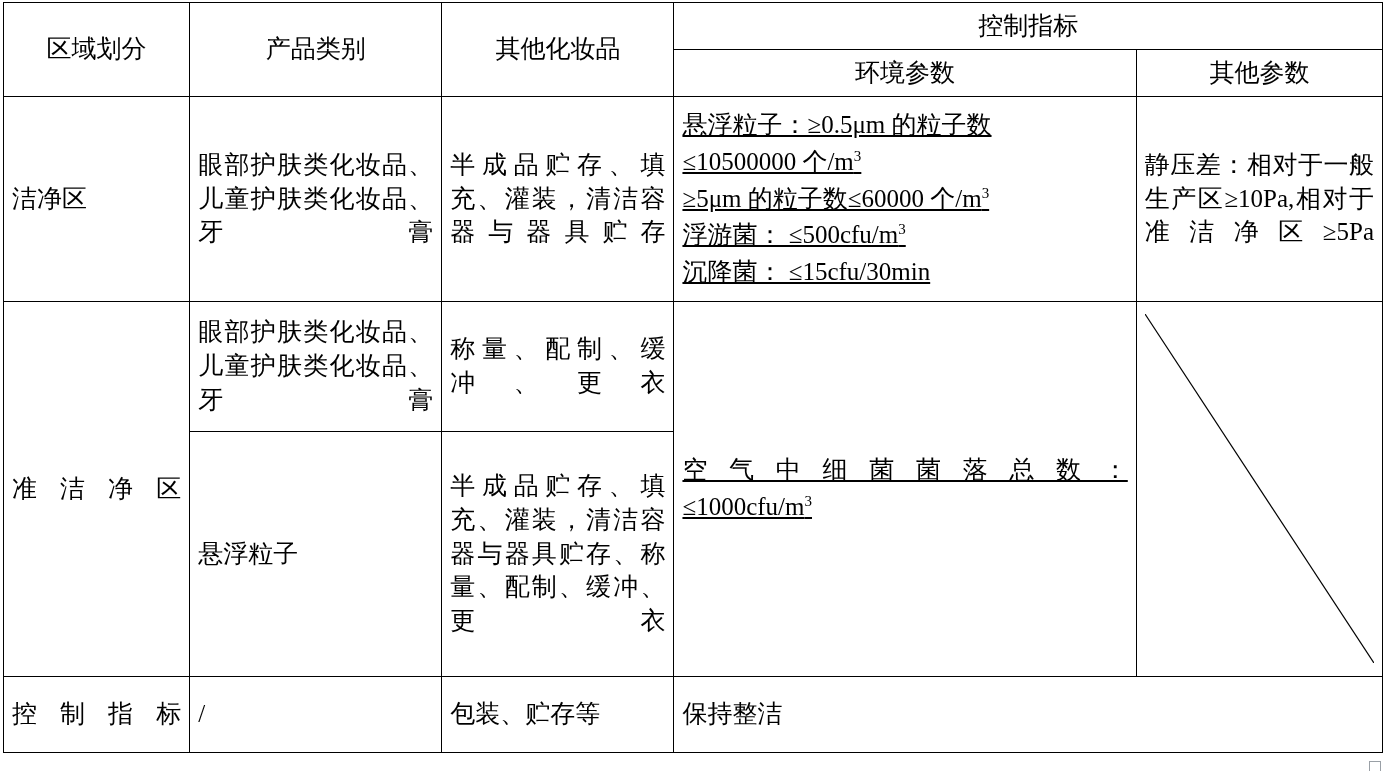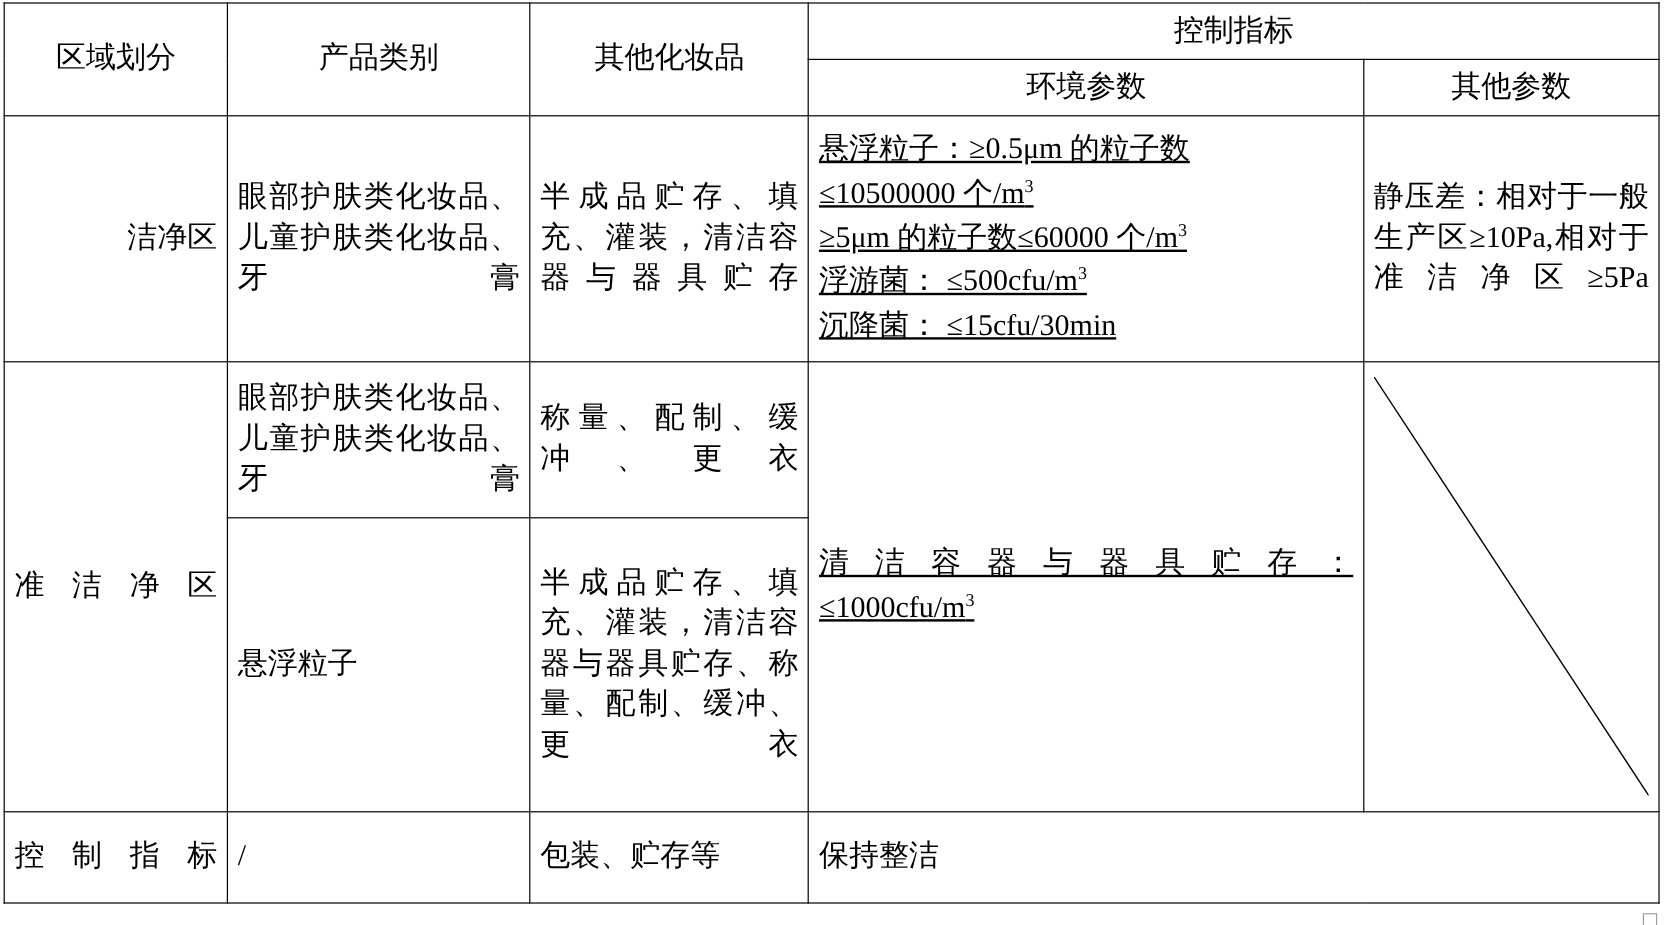--- a/index.html
+++ b/index.html
@@ -48,21 +48,21 @@
   .col-b { width: 252px; }
   .col-c { width: 232px; }
   .col-d { width: 462px; }
   .col-e { width: 246px; }
 
   .just {
     text-align: justify;
     text-align-last: justify;
   }
   .cell-region {
-    text-align: right;
+    text-align: left;
     font-size: 25px;
   }
   .region-just {
     text-align: justify;
     text-align-last: justify;
     font-size: 25px;
     font-family: Liberation Serif, serif;
   }
   .cell-text {
     text-align: justify;
@@ -148,21 +148,21 @@
           <div class="env-line">沉降菌： ≤15cfu/30min</div>
         </td>
         <td class="cell-text">静压差：相对于一般生产区≥10Pa,相对于准洁净区≥5Pa</td>
       </tr>
 
       <tr class="mid1">
         <td class="region-just" rowspan="2">准洁净区</td>
         <td class="cell-text">眼部护肤类化妆品、儿童护肤类化妆品、牙膏</td>
         <td class="cell-text">称量、配制、缓冲、更衣</td>
         <td class="cell-left" rowspan="2">
-          <div class="env-line just">清洁容器与器具贮存：</div>
+          <div class="env-line just">空气中细菌菌落总数：</div>
           <div class="env-line">≤1000cfu/m<sup>3</sup></div>
         </td>
         <td class="diag-cell" rowspan="2">
           <svg viewBox="0 0 246 375" preserveAspectRatio="none">
             <line x1="0" y1="0" x2="246" y2="375" stroke="#000000" stroke-width="1.2" vector-effect="non-scaling-stroke"></line>
           </svg>
         </td>
       </tr>
 
       <tr class="mid2">

